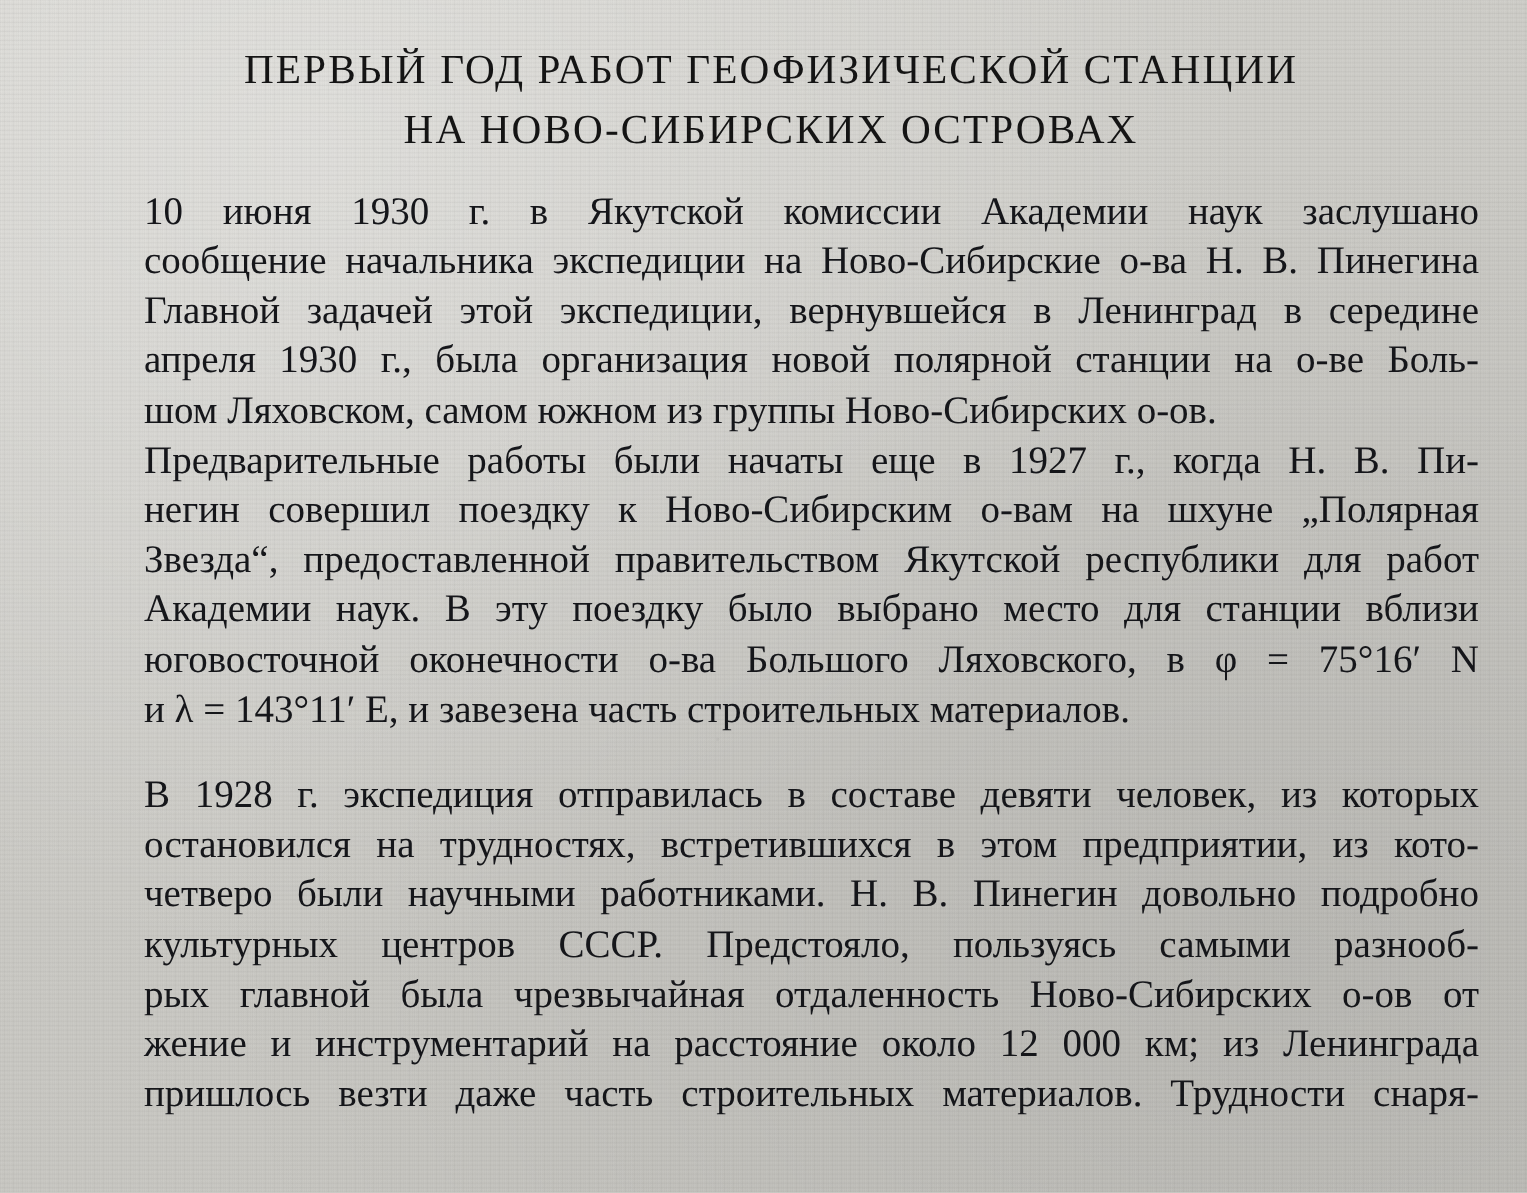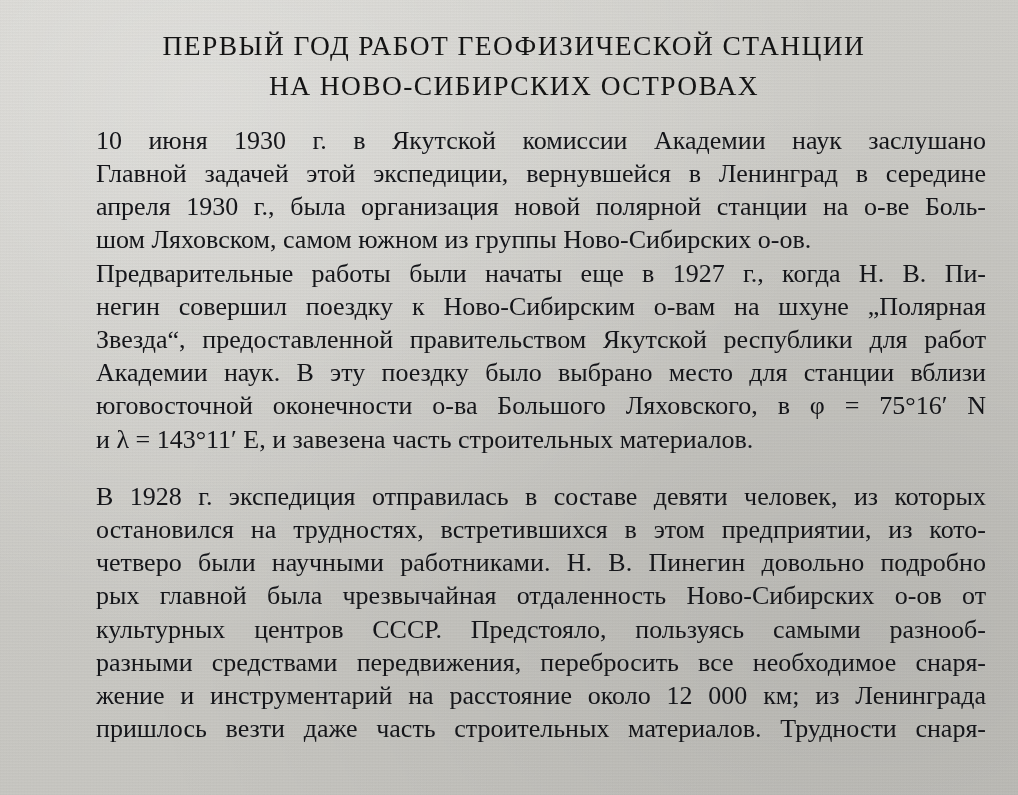--- a/index.html
+++ b/index.html
@@ -89,39 +89,39 @@
 
   <div class="title-block">
     <div class="title-line">ПЕРВЫЙ ГОД РАБОТ ГЕОФИЗИЧЕСКОЙ СТАНЦИИ</div>
     <div class="title-line">НА НОВО-СИБИРСКИХ ОСТРОВАХ</div>
   </div>
 
   <div class="body-text">
 
     <p class="para">
       <span class="ln first">10 июня 1930 г. в Якутской комиссии Академии наук заслушано</span>
+      <span class="ln">сообщение начальника экспедиции на Ново-Сибирские о-ва Н. В. Пинегина</span>
       <span class="ln">Главной задачей этой экспедиции, вернувшейся в Ленинград в середине</span>
       <span class="ln">апреля 1930 г., была организация новой полярной станции на о-ве Боль-</span>
       <span class="ln last">шом Ляховском, самом южном из группы Ново-Сибирских о-ов.</span>
     </p>
 
     <p class="para">
       <span class="ln first">Предварительные работы были начаты еще в 1927 г., когда Н. В. Пи-</span>
       <span class="ln">негин совершил поездку к Ново-Сибирским о-вам на шхуне „Полярная</span>
       <span class="ln">Звезда“, предоставленной правительством Якутской республики для работ</span>
       <span class="ln">Академии наук. В эту поездку было выбрано место для станции вблизи</span>
       <span class="ln">юговосточной оконечности о-ва Большого Ляховского, в φ = 75°16′ N</span>
       <span class="ln last">и λ = 143°11′ E, и завезена часть строительных материалов.</span>
     </p>
 
     <p class="para">
       <span class="ln first">В 1928 г. экспедиция отправилась в составе девяти человек, из которых</span>
       <span class="ln">остановился на трудностях, встретившихся в этом предприятии, из кото-</span>
       <span class="ln">четверо были научными работниками. Н. В. Пинегин довольно подробно</span>
+      <span class="ln">культурных центров СССР. Предстояло, пользуясь самыми разнооб-</span>
       <span class="ln">рых главной была чрезвычайная отдаленность Ново-Сибирских о-ов от</span>
-      <span class="ln">культурных центров СССР. Предстояло, пользуясь самыми разнооб-</span>
-      <span class="ln">разными средствами передвижения, перебросить все необходимое снаря-</span>
       <span class="ln">жение и инструментарий на расстояние около 12 000 км; из Ленинграда</span>
       <span class="ln">пришлось везти даже часть строительных материалов. Трудности снаря-</span>
     </p>
 
   </div>
 </div>
 
 </body></html>

